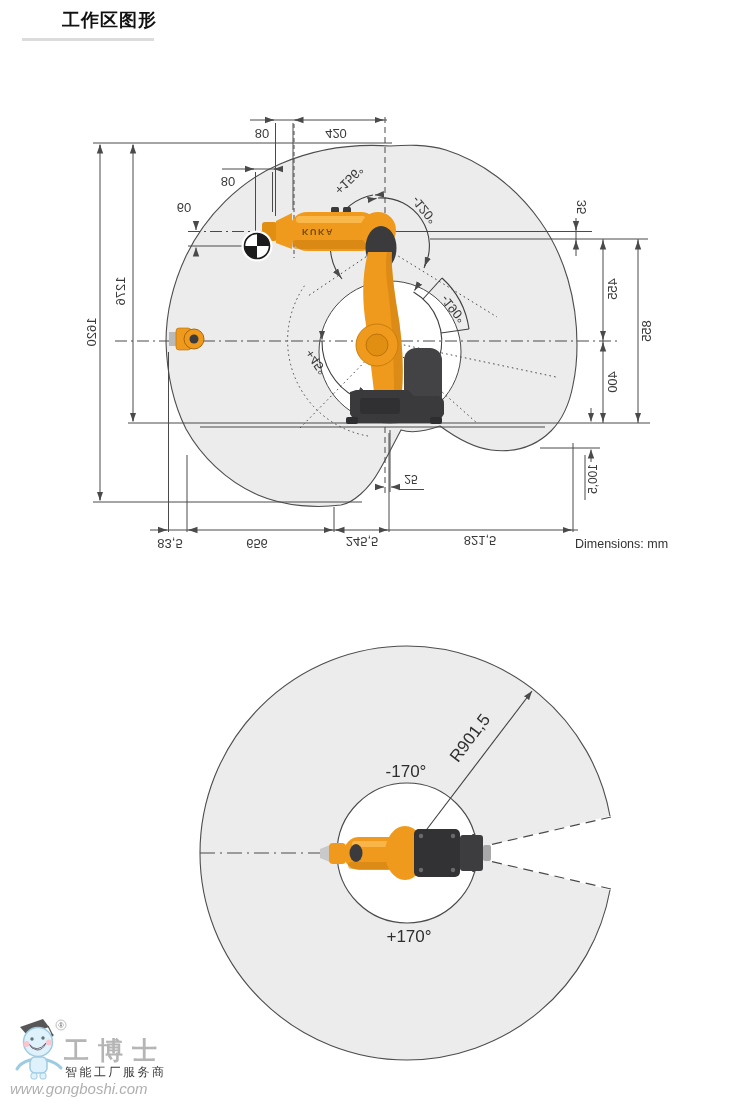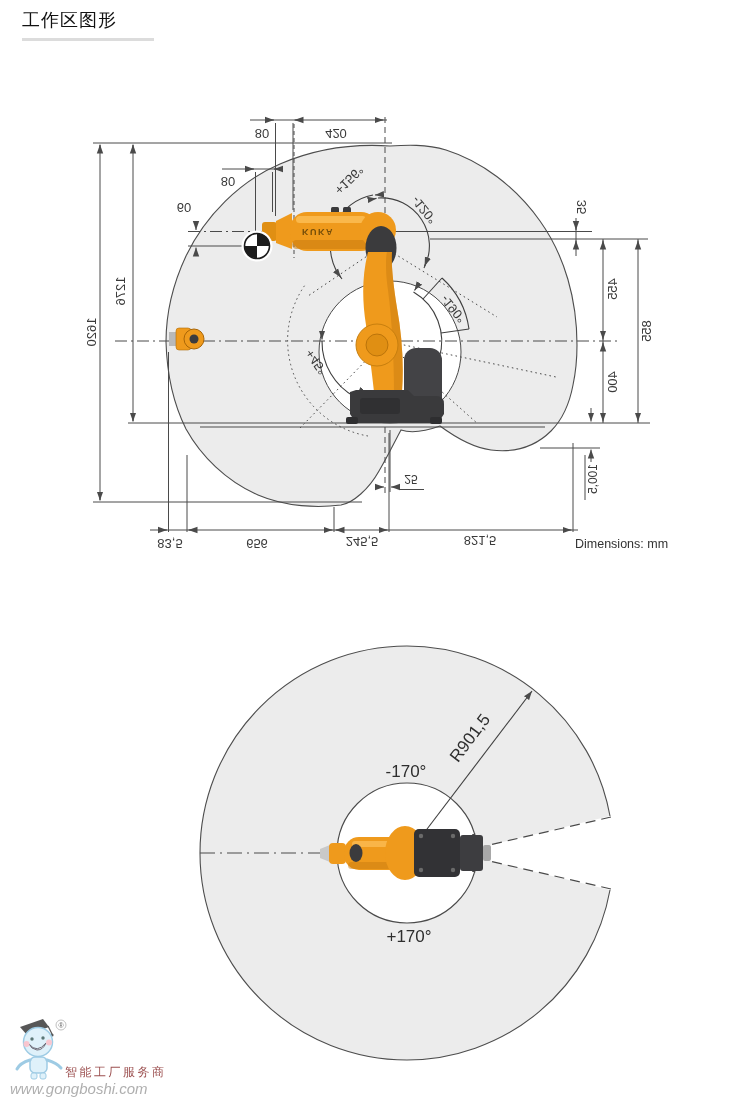--- a/index.html
+++ b/index.html
@@ -1,27 +1,27 @@
 <!DOCTYPE html>
 <html><head>
 <meta charset="utf-8">
 <style>
   html,body{margin:0;padding:0;background:#ffffff;}
   body{width:750px;height:1100px;position:relative;overflow:hidden;
        font-family:"Liberation Sans", sans-serif;}
   .page-header{position:absolute;left:22px;top:8px;z-index:5;}
-  .page-header .title{font-size:18px;font-weight:normal;color:#111;letter-spacing:1px;}
+  .page-header .title{font-size:18px;font-weight:bold;color:#111;letter-spacing:1px;margin-left:40px;}
   .page-header .rule{width:132px;height:3px;background:#dcdcdc;margin-top:6px;}
   #diagram-svg{position:absolute;left:0;top:0;}
   
   .watermark{position:absolute;left:8px;top:1012px;width:210px;height:84px;opacity:.8;z-index:6;}
   .wm-mascot{position:absolute;left:4px;top:4px;}
   .wm-brand{position:absolute;left:56px;top:22px;font-size:25px;color:#a3a3a3;
             letter-spacing:9px;font-weight:bold;white-space:nowrap;}
-  .wm-tagline{position:absolute;left:57px;top:52px;font-size:12px;color:#7f1d1d;
+  .wm-tagline{position:absolute;left:57px;top:52px;font-size:12px;color:#000000;
              letter-spacing:2.5px;white-space:nowrap;}
   .wm-url{position:absolute;left:2px;top:68px;font-size:15px;color:#9b9b9b;white-space:nowrap;font-style:italic;}
   
   text{font-family:"Liberation Sans", sans-serif;fill:#3a3a3a;}
   .dim{font-size:13px;}
   .dim-s{font-size:12px;}
   .ang{font-size:13px;}
   .note{font-size:12.5px;fill:#333;}
   .big{font-size:17px;fill:#2e2e2e;}
   .kuka{font-size:9px;font-weight:bold;letter-spacing:1.5px;fill:#5f4006;opacity:.85;}
@@ -298,15 +298,16 @@
     <circle cx="14.5" cy="28" r="3" fill="#f7b8c4"></circle>
     <circle cx="37" cy="26.5" r="3" fill="#f7b8c4"></circle>
     <rect x="18" y="41" width="17" height="16" rx="5" fill="#d8eef9" stroke="#86bfde" stroke-width="1.5"></rect>
     <path d="M18,44 Q8,47 5,53" fill="none" stroke="#86bfde" stroke-width="3" stroke-linecap="round"></path>
     <path d="M35,44 Q45,47 49,52" fill="none" stroke="#86bfde" stroke-width="3" stroke-linecap="round"></path>
     <rect x="19" y="57" width="6" height="6" rx="2" fill="#d8eef9" stroke="#86bfde"></rect>
     <rect x="28" y="57" width="6" height="6" rx="2" fill="#d8eef9" stroke="#86bfde"></rect>
     <circle cx="49" cy="9" r="5" fill="none" stroke="#b0b0b0" stroke-width="1"></circle>
     <text x="49" y="12" text-anchor="middle" font-size="7" fill="#b0b0b0">®</text>
   </svg>
+  <div class="wm-brand">工博士</div>
   <div class="wm-tagline">智能工厂服务商</div>
   <div class="wm-url">www.gongboshi.com</div>
 </div>
 
 </body></html>

